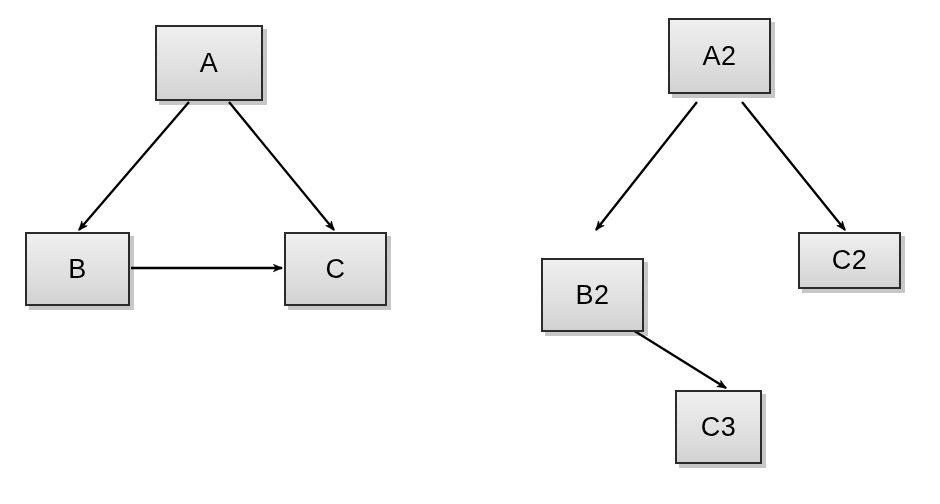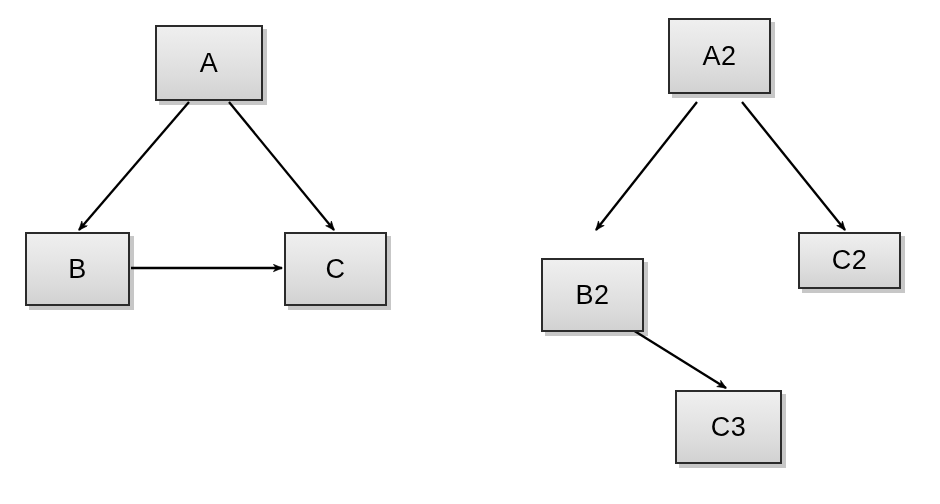--- a/index.html
+++ b/index.html
@@ -78,18 +78,18 @@
       </div>
       <div class="node" style="left: 668px; top: 18px; width: 103px; height: 76px;">
         <span class="node-label">A2</span>
       </div>
       <div class="node" style="left: 541px; top: 240px; width: 103px; height: 74px; margin-top: 18px;">
         <span class="node-label">B2</span>
       </div>
       <div class="node" style="left: 798px; top: 232px; width: 103px; height: 57px;">
         <span class="node-label">C2</span>
       </div>
-      <div class="node" style="left: 675px; top: 390px; width: 107px; height: 74px;">
+      <div class="node" style="left: 675px; top: 390px; width: 87px; height: 74px;">
         <span class="node-label">C3</span>
       </div>
     </div>
 
 </div>
 
 </body></html>

